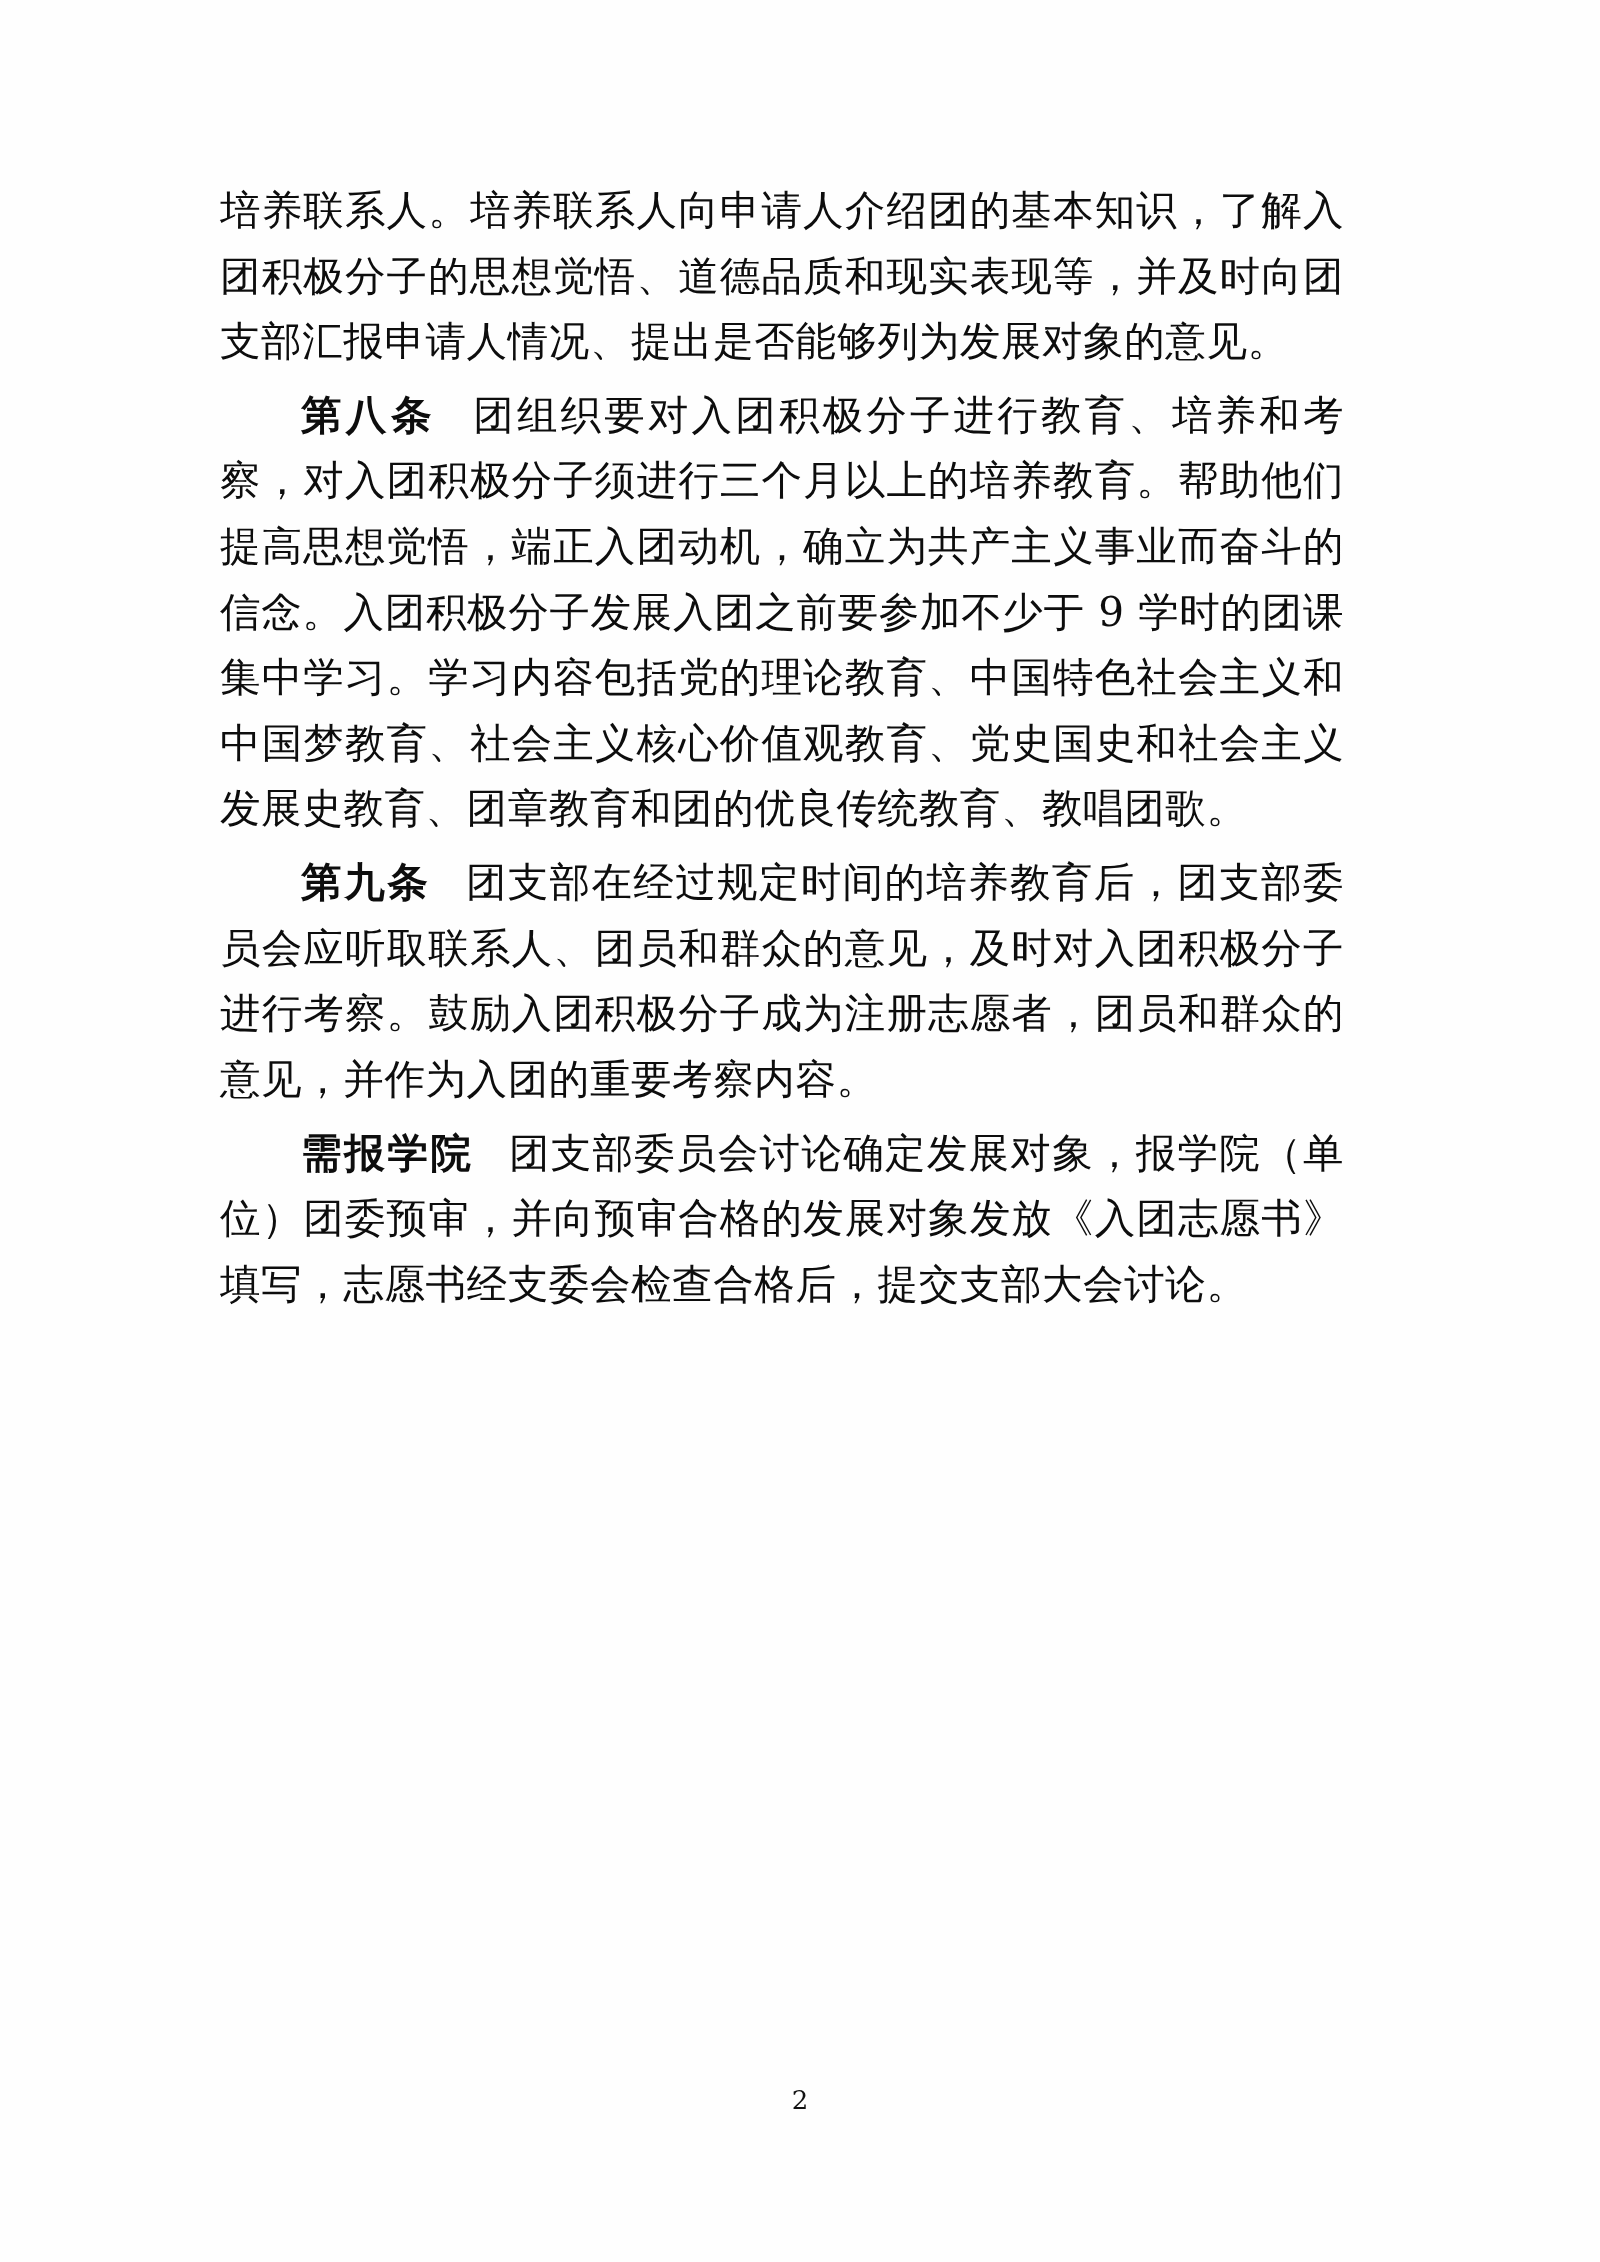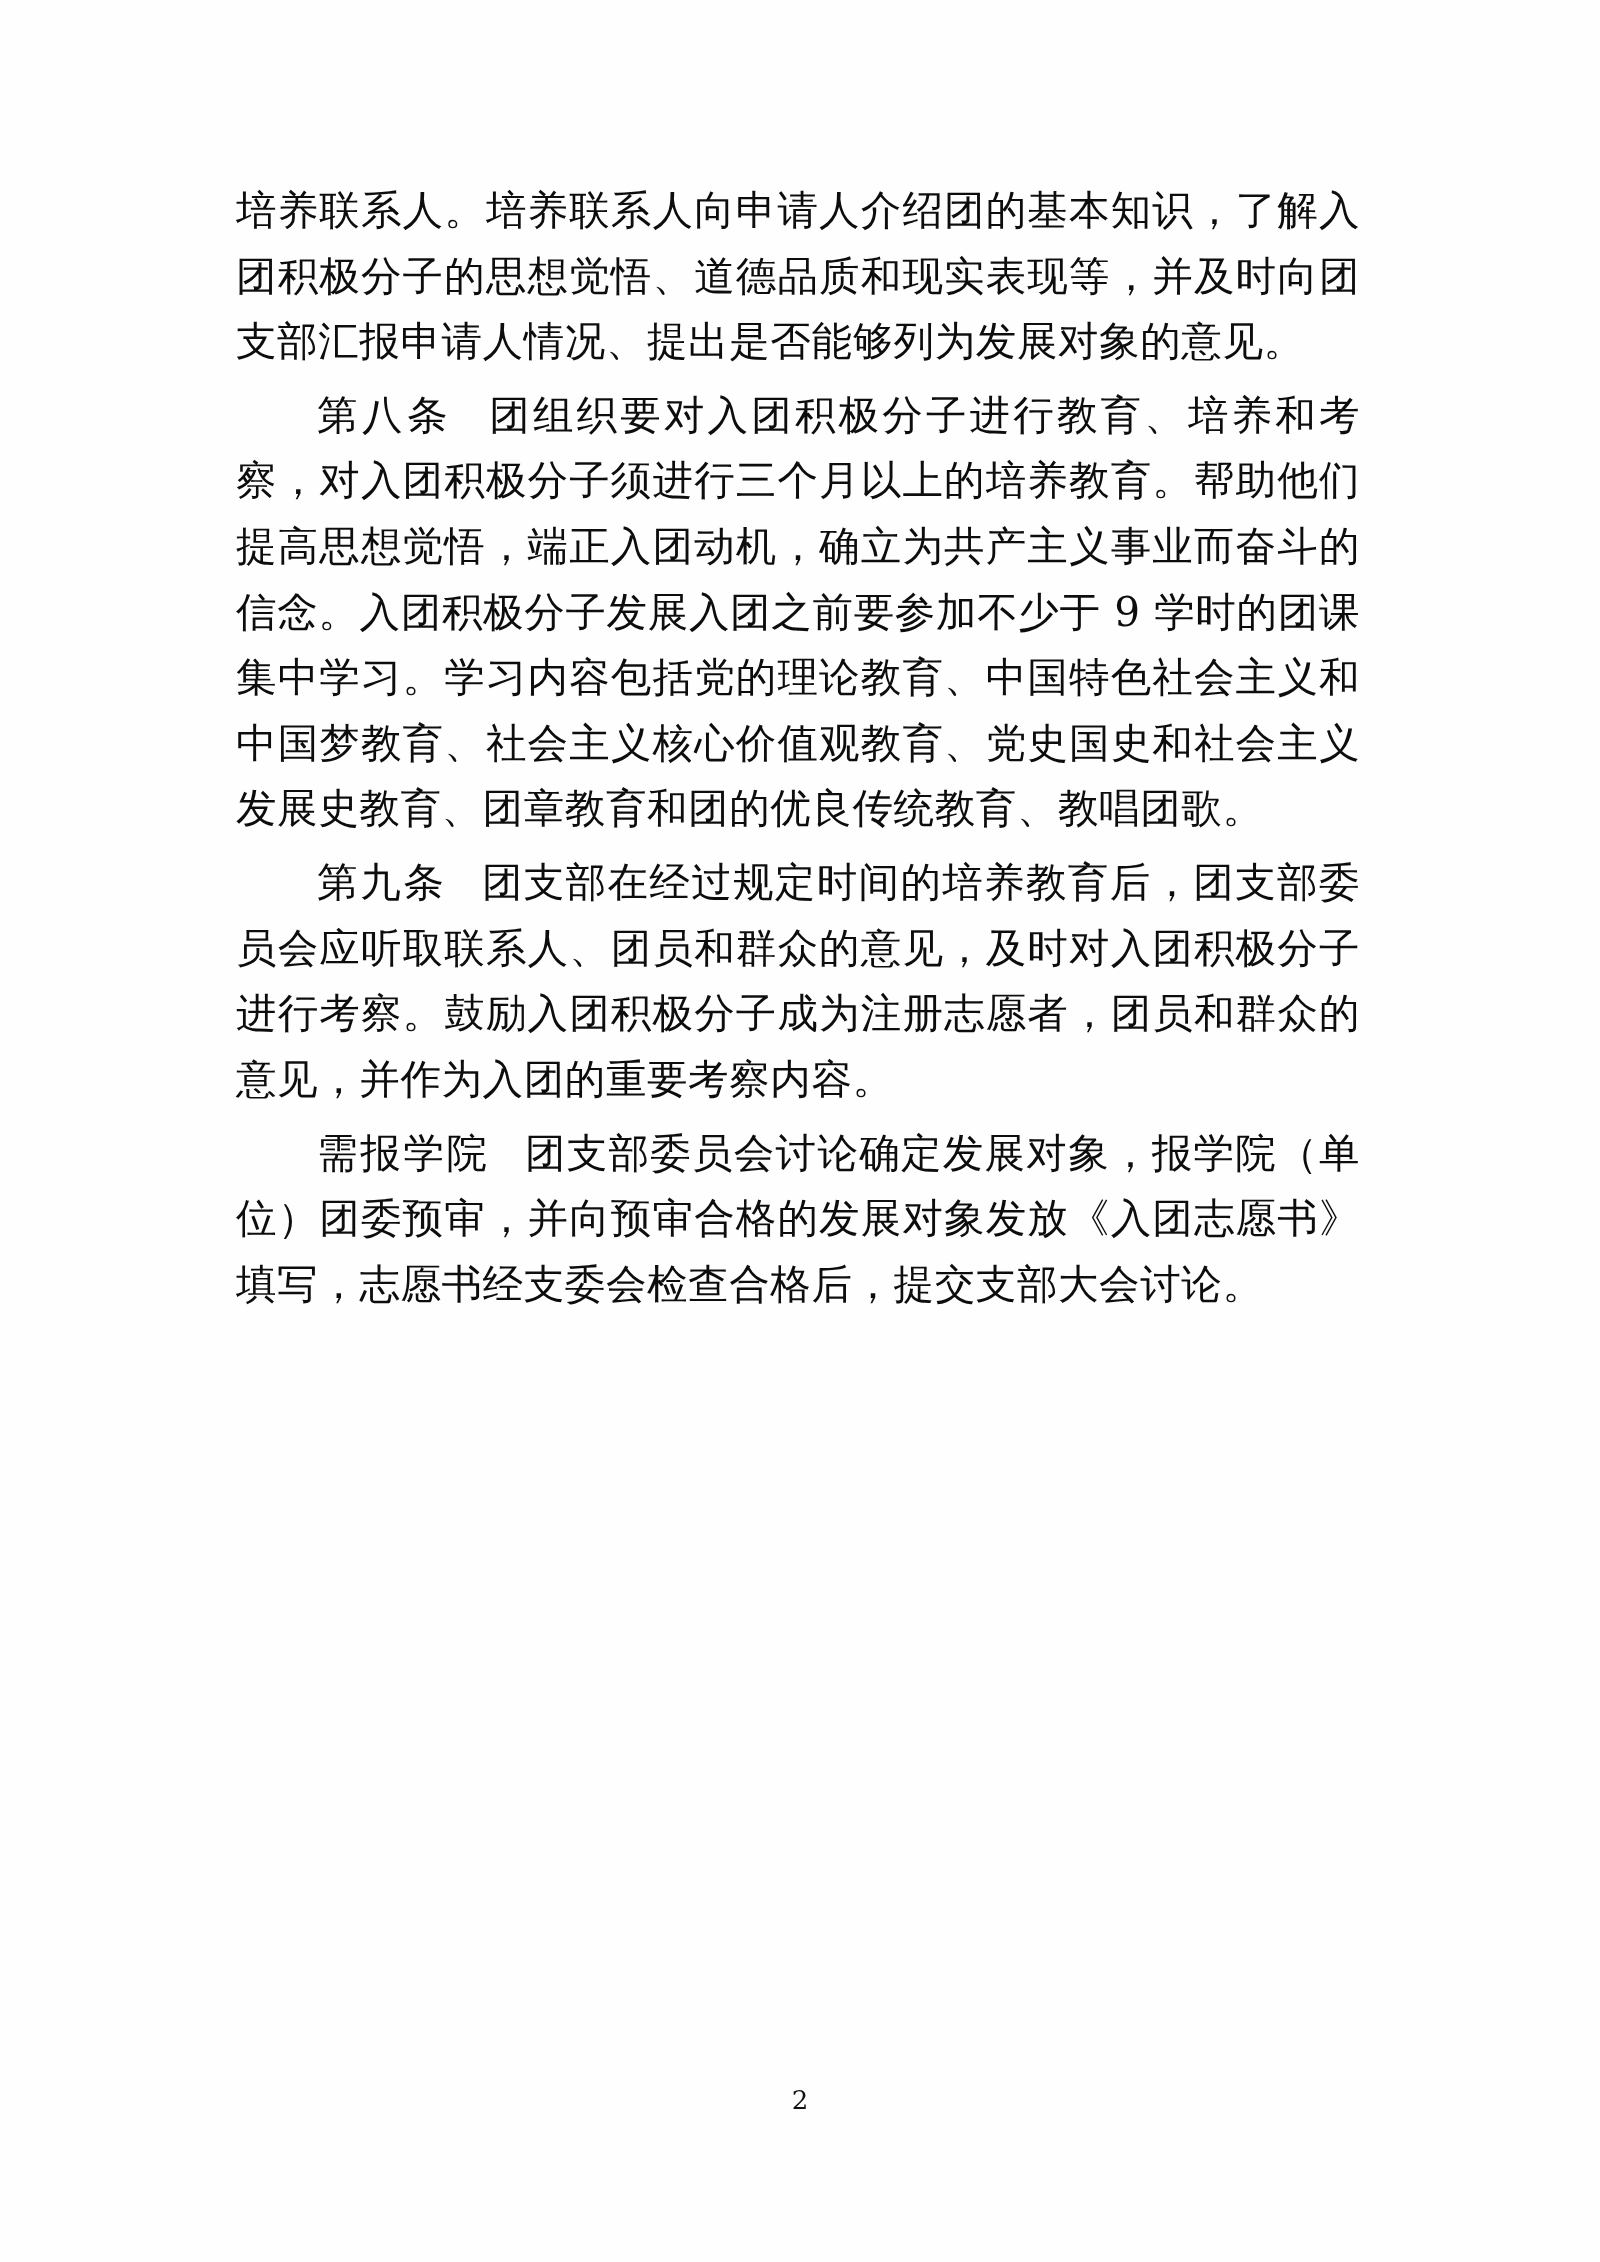--- a/index.html
+++ b/index.html
@@ -19,38 +19,38 @@
     position: absolute;
     top: 0;
     left: 0;
     width: 1600px;
     height: 2262px;
     background: #fefefe;
     box-sizing: border-box;
   }
   .content {
     position: absolute;
-    left: 236px;
+    left: 220px;
     top: 178px;
     width: 1124px;
   }
   .para {
     font-size: 40.5px;
     line-height: 1.62;
     text-align: justify;
     text-justify: inter-ideograph;
     margin: 0 0 8px 0;
     letter-spacing: 0.6px;
     text-indent: 0;
   }
   .para.indent {
     text-indent: 2em;
   }
   .para .label {
-    font-weight: 400;
+    font-weight: 700;
     letter-spacing: 2px;
   }
   .para .gap {
     display: inline-block;
     width: 0.85em;
   }
   .page-number {
     position: absolute;
     left: 0;
     right: 0;

